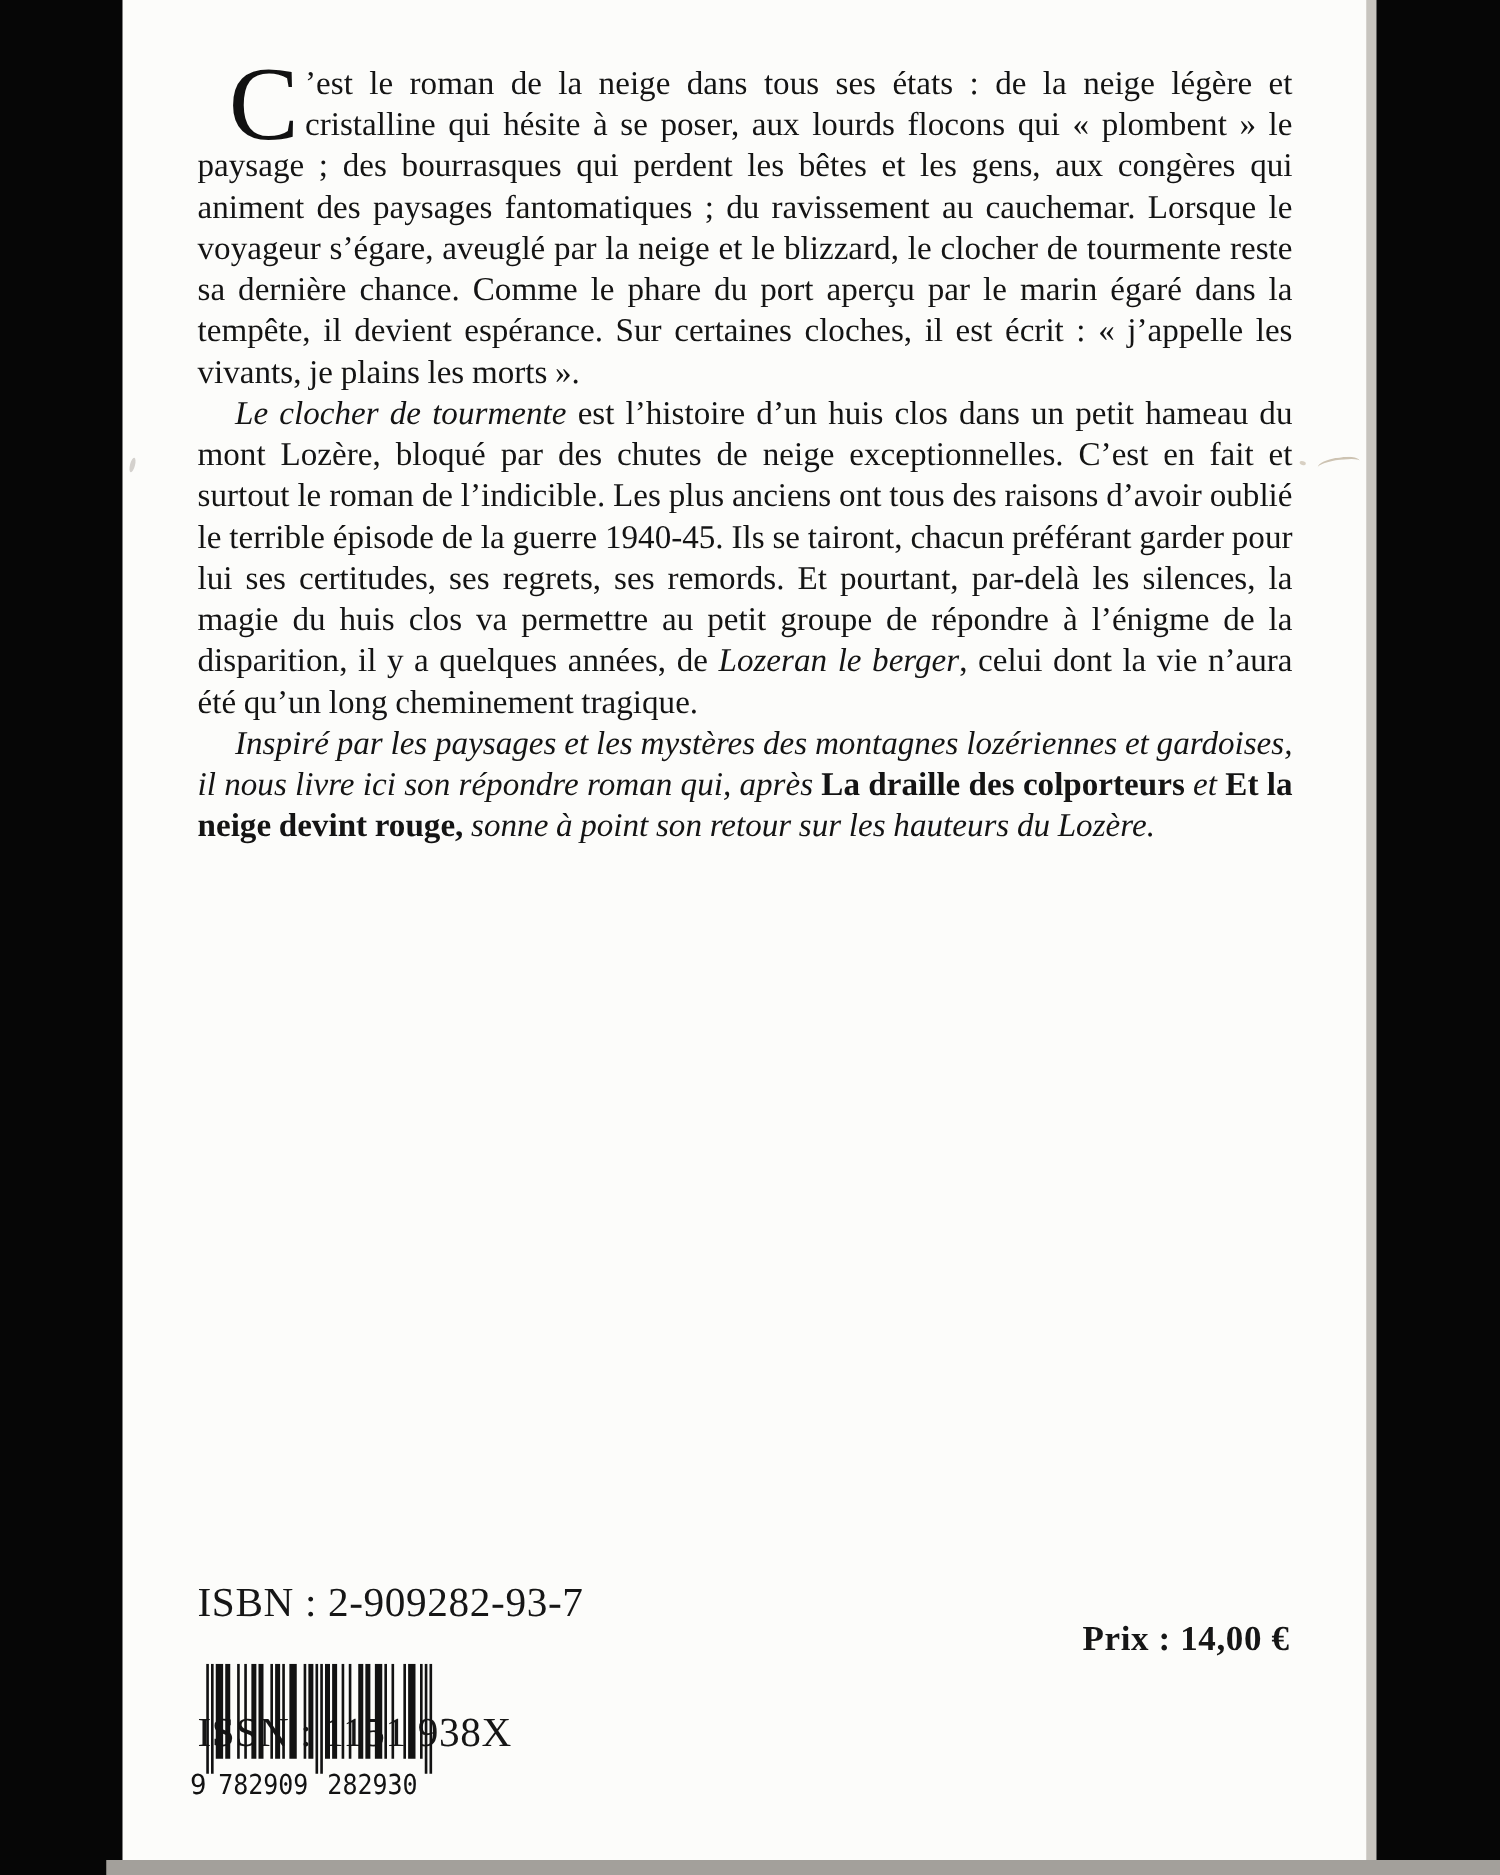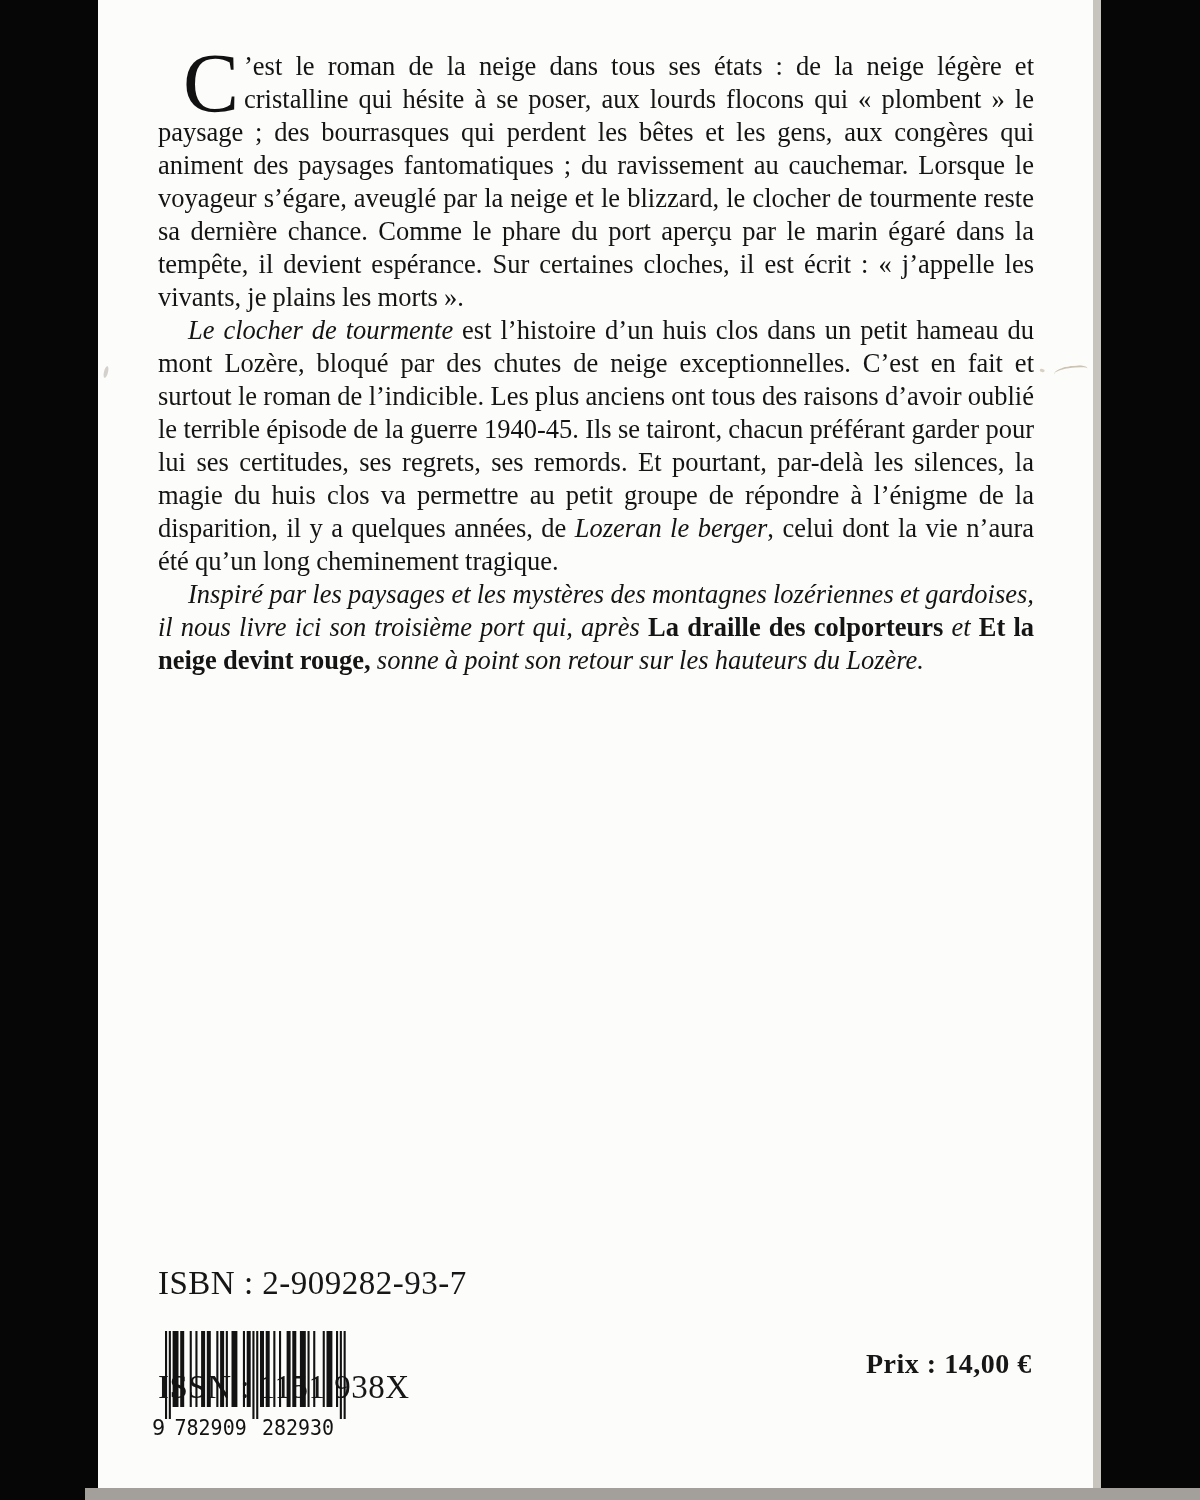--- a/index.html
+++ b/index.html
@@ -31,21 +31,21 @@
   }
   .it{font-style:italic;margin-top:20px;}
   .bi{font-style:italic;font-weight:bold;}
   .rm{font-style:normal;font-weight:bold;}
   .isbn,.issn{
     position:absolute;left:60px;font-size:33px;color:#161616;letter-spacing:0.5px;
   }
   .isbn{top:1265px;}
   .issn{top:1369px;}
   .price{
-    position:absolute;left:768px;top:1348px;
+    position:absolute;left:768px;top:1296px;
     font-size:28px;font-weight:bold;color:#161616;letter-spacing:0.5px;
   }
   .barcode{position:absolute;left:54px;top:1331px;}
   .barcode rect{fill:#121212;}
   .barcode text{
     fill:#121212;font-family:"DejaVu Sans Mono",monospace;font-size:22px;
   }
   .artifact-right{
     position:absolute;left:956px;top:366px;width:34px;height:10px;
     border-top:2px solid rgba(148,126,92,0.45);
@@ -66,21 +66,21 @@
 
 <div class="scan">
   <div class="paper">
 
     <div class="text-block">
       <p class="p1"><span class="dropcap">C</span><span>’est le roman de la neige dans tous ses états&nbsp;: de la neige légère et cristalline qui hésite à se poser, aux lourds flocons qui «&nbsp;plombent&nbsp;» le paysage&nbsp;; des bourrasques qui perdent les bêtes et les gens, aux congères qui animent des paysages fantomatiques&nbsp;; du ravissement au cauchemar. Lorsque le voyageur s’égare, aveuglé par la neige et le blizzard, le clocher de tourmente reste sa dernière chance. Comme le phare du port aperçu par le marin égaré dans la tempête, il devient espérance. Sur certaines cloches, il est écrit&nbsp;: «&nbsp;j’appelle les vivants, je plains les morts&nbsp;».</span></p>
 
       <p class="indent"><span class="it">Le clocher de tourmente</span><span> est l’histoire d’un huis clos dans un petit hameau du mont Lozère, bloqué par des chutes de neige exceptionnelles. C’est en fait et surtout le roman de l’indicible. Les plus anciens ont tous des raisons d’avoir oublié le terrible épisode de la guerre 1940-45. Ils se tairont, chacun préférant garder pour lui ses certitudes, ses regrets, ses remords. Et pourtant, par-delà les silences, la magie du huis clos va permettre au petit groupe de répondre à l’énigme de la disparition, il y a quelques années, de </span><span class="it">Lozeran le berger</span><span>, celui dont la vie n’aura été qu’un long cheminement tragique.</span></p>
 
 
-      <p class="indent"><span class="it">Inspiré par les paysages et les mystères des montagnes lozériennes et gardoises, il nous livre ici son troisième port qui, après </span><span class="rm">La draille des colporteurs</span><span class="it"> et </span><span class="rm">Et la neige devint rouge,</span><span class="it"> sonne à point son retour sur les hauteurs du Lozère.</span></p>
+      <p class="indent"><span class="it">Inspiré par les paysages et les mystères des montagnes lozériennes et gardoises, il nous livre ici son répondre roman qui, après </span><span class="rm">La draille des colporteurs</span><span class="it"> et </span><span class="rm">Et la neige devint rouge,</span><span class="it"> sonne à point son retour sur les hauteurs du Lozère.</span></p>
     </div>
 
     <div class="isbn">ISBN : 2-909282-93-7</div>
     <div class="issn">ISSN : 1151.938X</div>
     <div class="price">Prix : 14,00 €</div>
 
     <svg id="barcode" class="barcode" width="204" height="106">
         <rect x="13.00" y="0" width="2.10" height="88"></rect>
         <rect x="16.80" y="0" width="2.10" height="88"></rect>
         <rect x="20.60" y="0" width="5.90" height="76"></rect>

